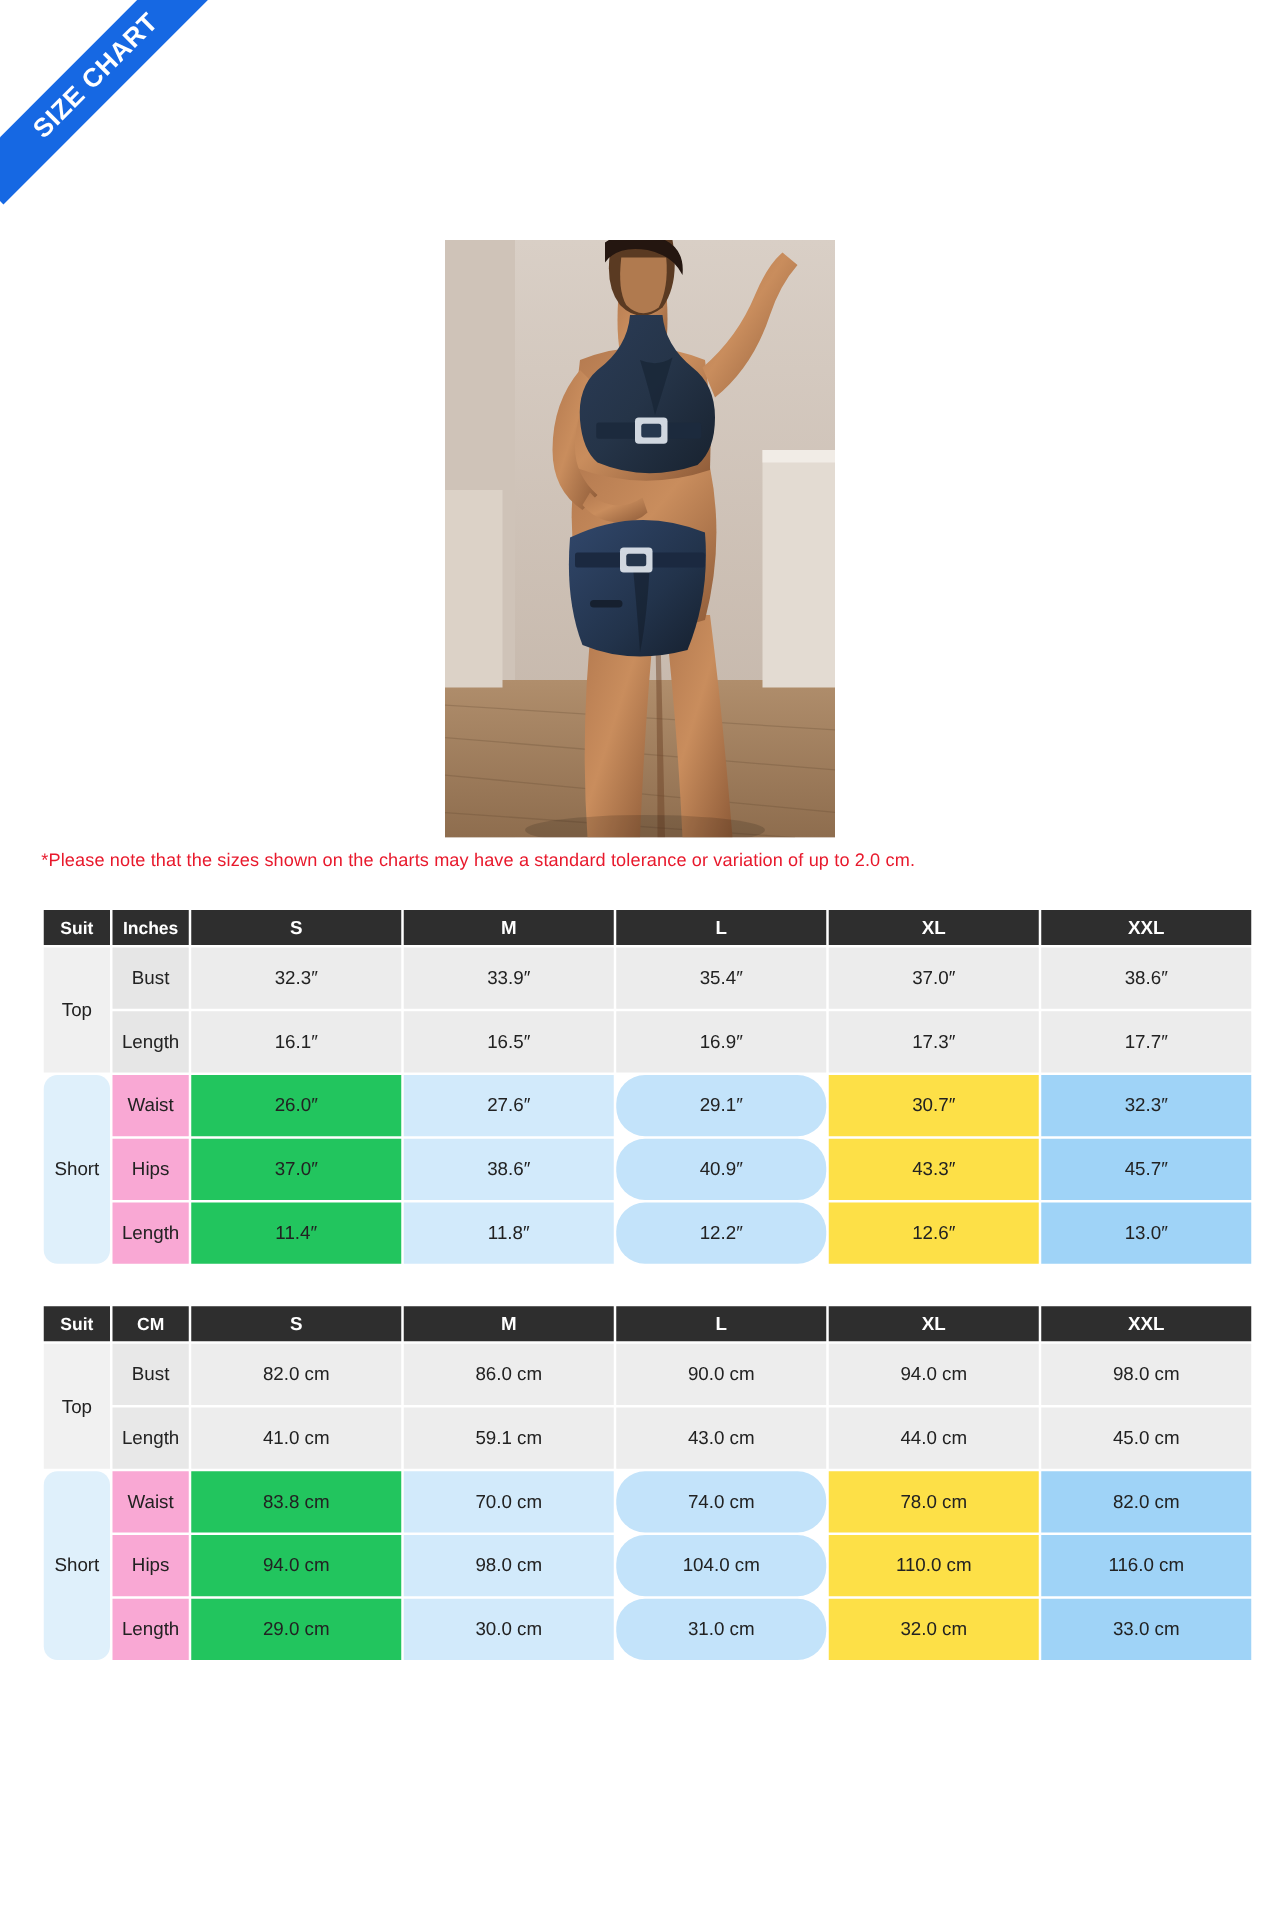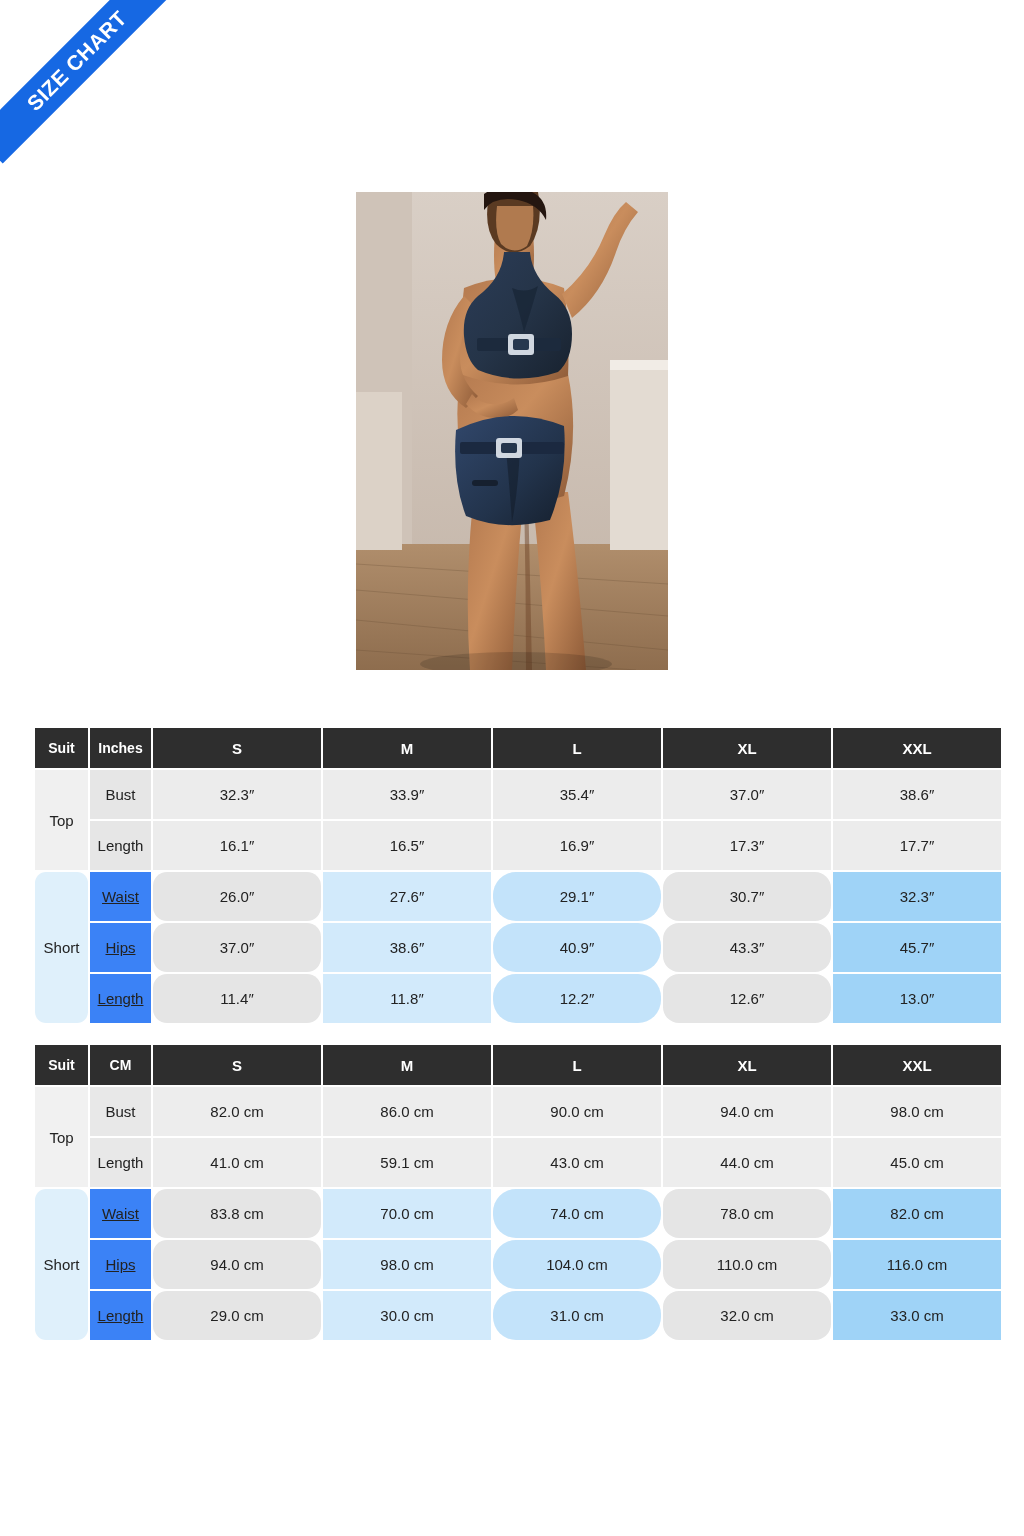--- a/index.html
+++ b/index.html
@@ -86,42 +86,42 @@
     vertical-align: middle;
     font-weight: normal;
     padding: 0;
     height: 49px;
   }
   table.sizechart thead th {
     background: #2e2e2e;
     color: #ffffff;
     font-weight: bold;
     font-size: 15px;
-    height: 40px;
+    height: 28px;
   }
   table.sizechart thead th.narrow {
     font-size: 14px;
   }
 
   col.c-suit { width: 53px; }
   col.c-meas { width: 61px; }
   col.c-val  { width: 168px; }
 
   
   .r-top-label { background: #f0f0f0; }
   .r-top-meas  { background: #e6e6e6; }
   .r-top-val   { background: #ececec; }
 
   
   .r-sh-label { background: #dff0fb; border-radius: 11px; }
-  .r-sh-meas  { background: #3b82f6; text-decoration: underline; }
-  .v1 { background: #e5e5e5; border-radius: 14px; }
+  .r-sh-meas  { background: #f9a8d4; }
+  .v1 { background: #22c55e; }
   .v2 { background: #d2eafb; margin-top: 23px; }
   .v3 { background: #c3e3fa; border-radius: 23px; }
-  .v4 { background: #e5e5e5; border-radius: 16px; }
+  .v4 { background: #fde047; }
   .v5 { background: #9fd3f7; }
 
   
   .c-top-label { background: #f1f1f1; }
   .c-top-meas  { background: #e8e8e8; }
   .c-top-val   { background: #ededed; }
 </style>
 </head>
 <body>
 
@@ -207,20 +207,21 @@
       <path d="M150 258 q4 42 6 72 q6 -30 8 -74 z" fill="#131c28" opacity="0.55"></path>
       <rect x="104" y="250" width="104" height="12" rx="2" fill="#1b2940"></rect>
       <rect x="140" y="246" width="26" height="20" rx="3" fill="#dfe6ee" opacity="0.92"></rect>
       <rect x="145" y="251" width="16" height="10" rx="2" fill="#24354c"></rect>
       <rect x="116" y="288" width="26" height="6" rx="3" fill="#16202f"></rect>
 
       <ellipse cx="160" cy="472" rx="96" ry="12" fill="#000" opacity="0.14"></ellipse>
     </svg>
   </div>
 
+  <div class="note">*Please note that the sizes shown on the charts may have a standard tolerance or variation of up to 2.0 cm.</div>
 
   <table class="sizechart inches">
     <colgroup>
       <col class="c-suit">
         <col class="c-meas">
       <col class="c-val">
         <col class="c-val">
         <col class="c-val">
         <col class="c-val">
         <col class="c-val">

